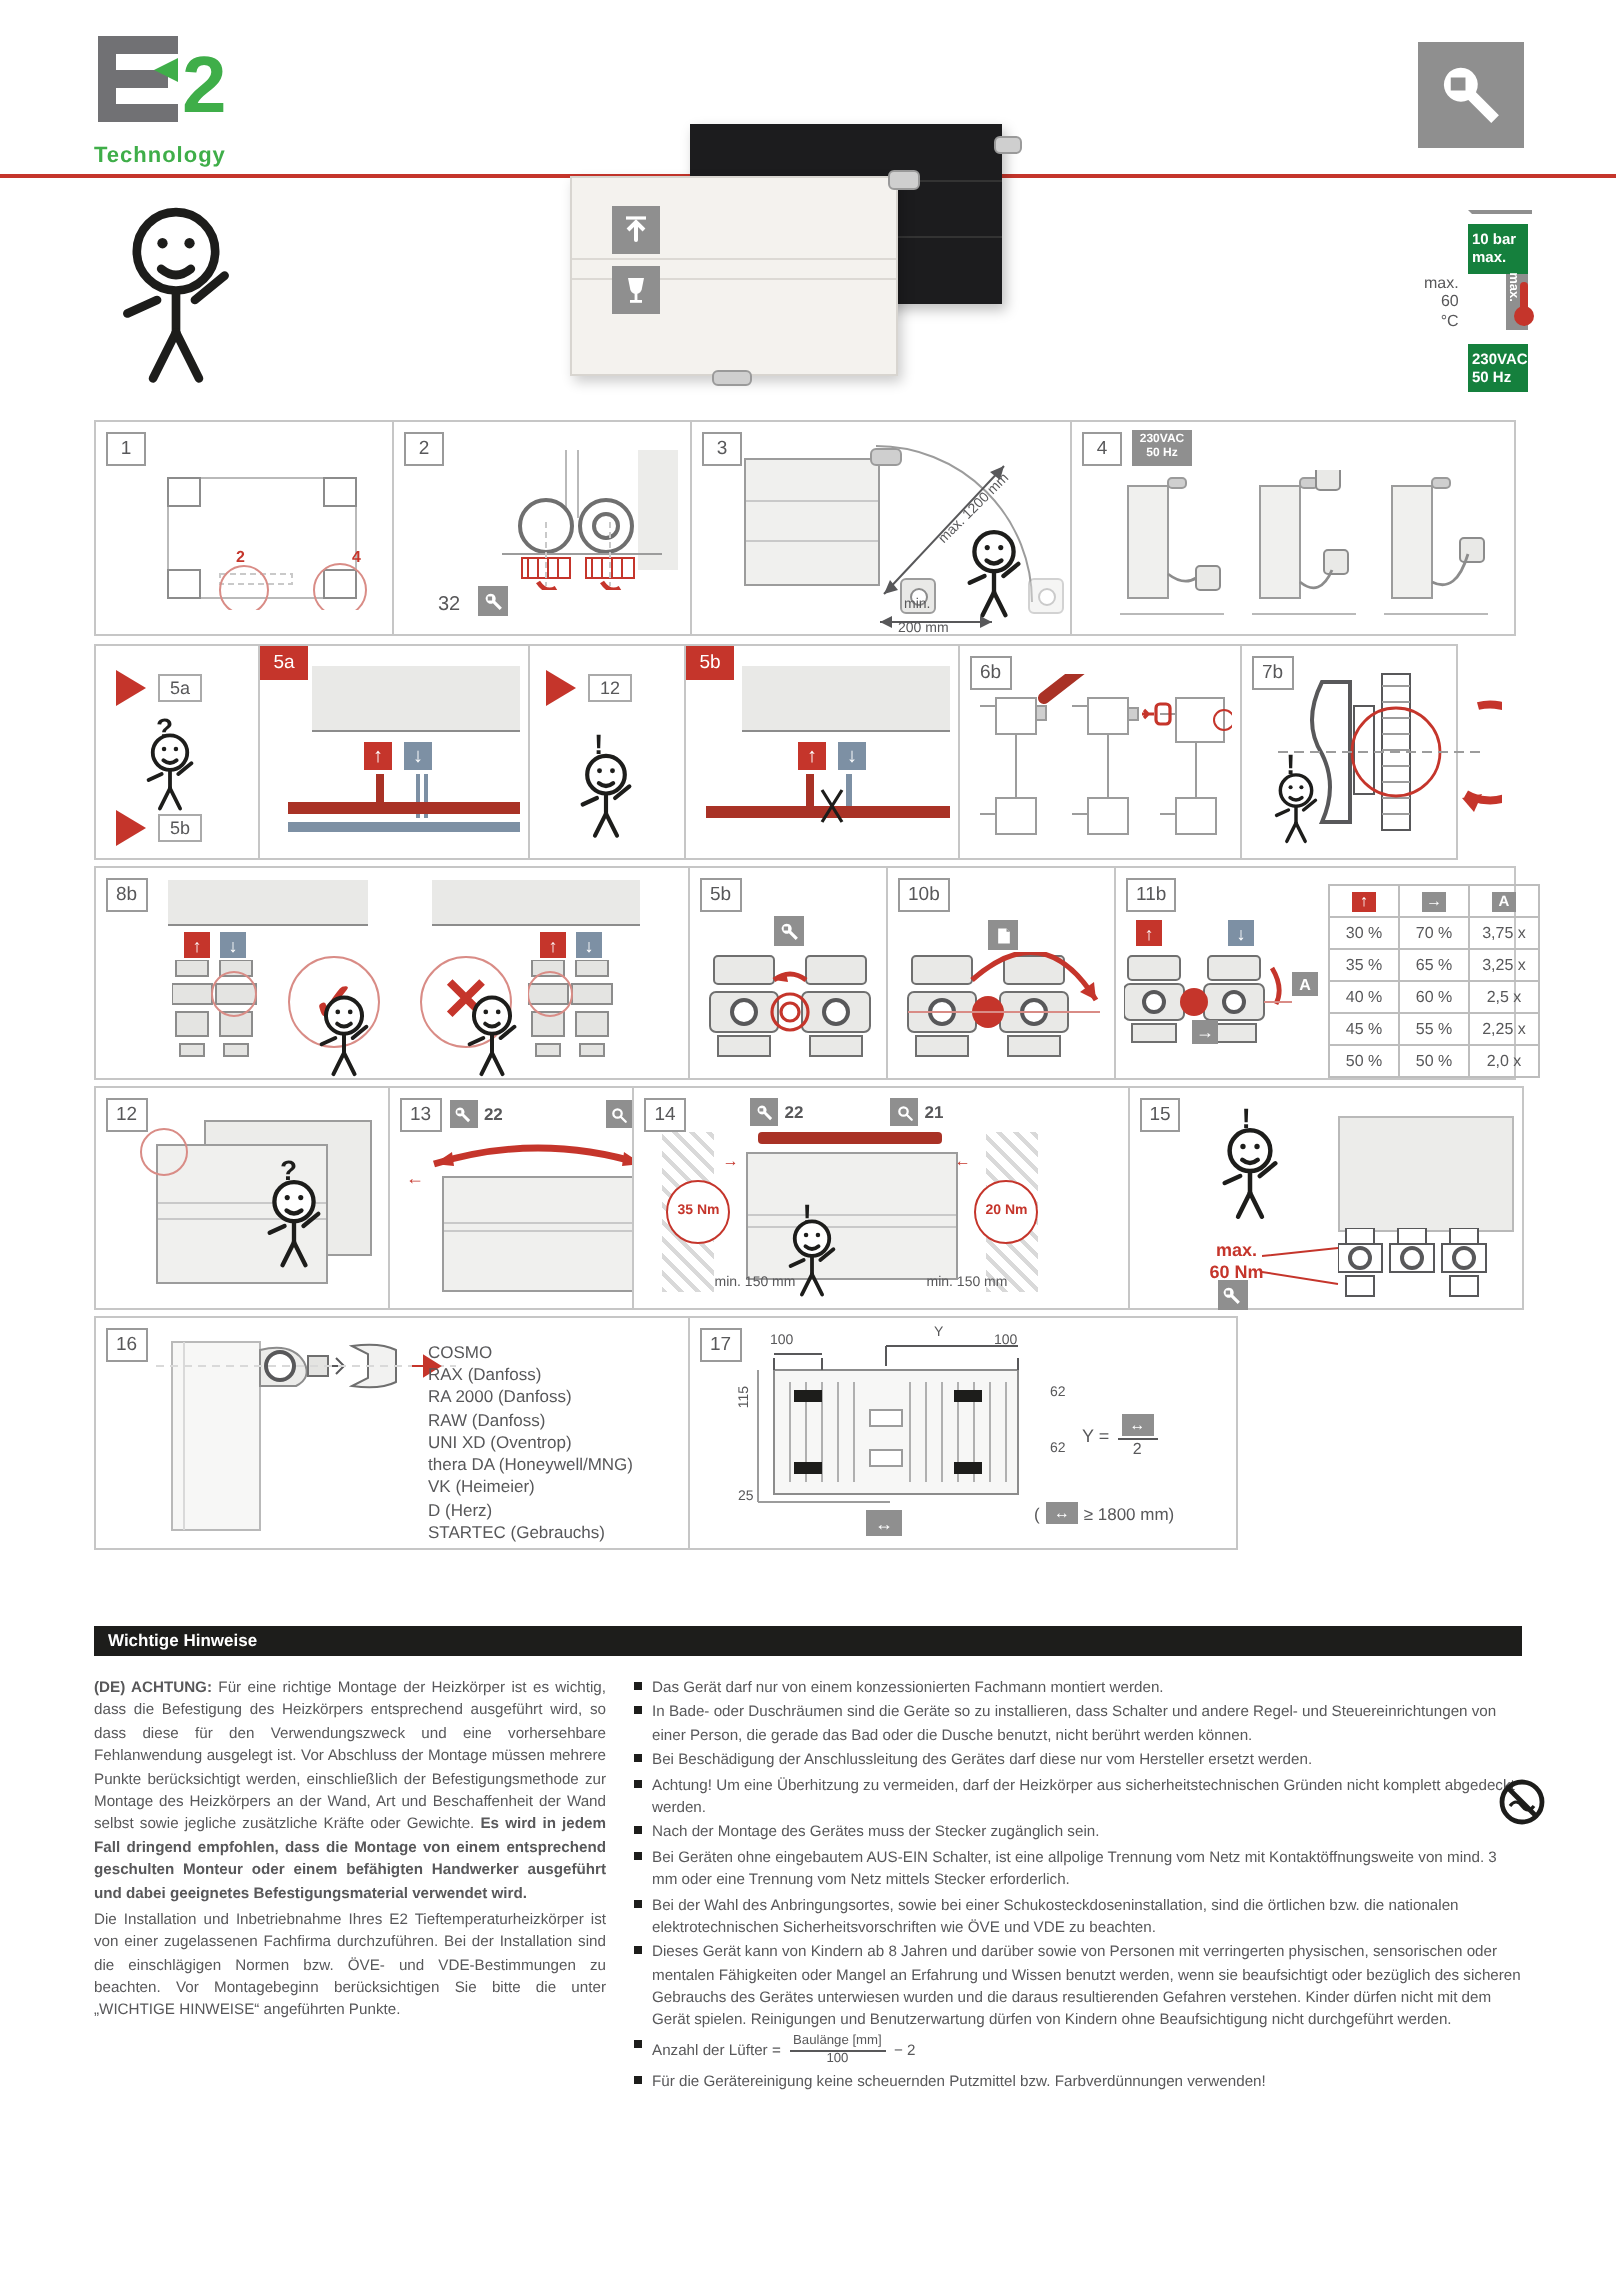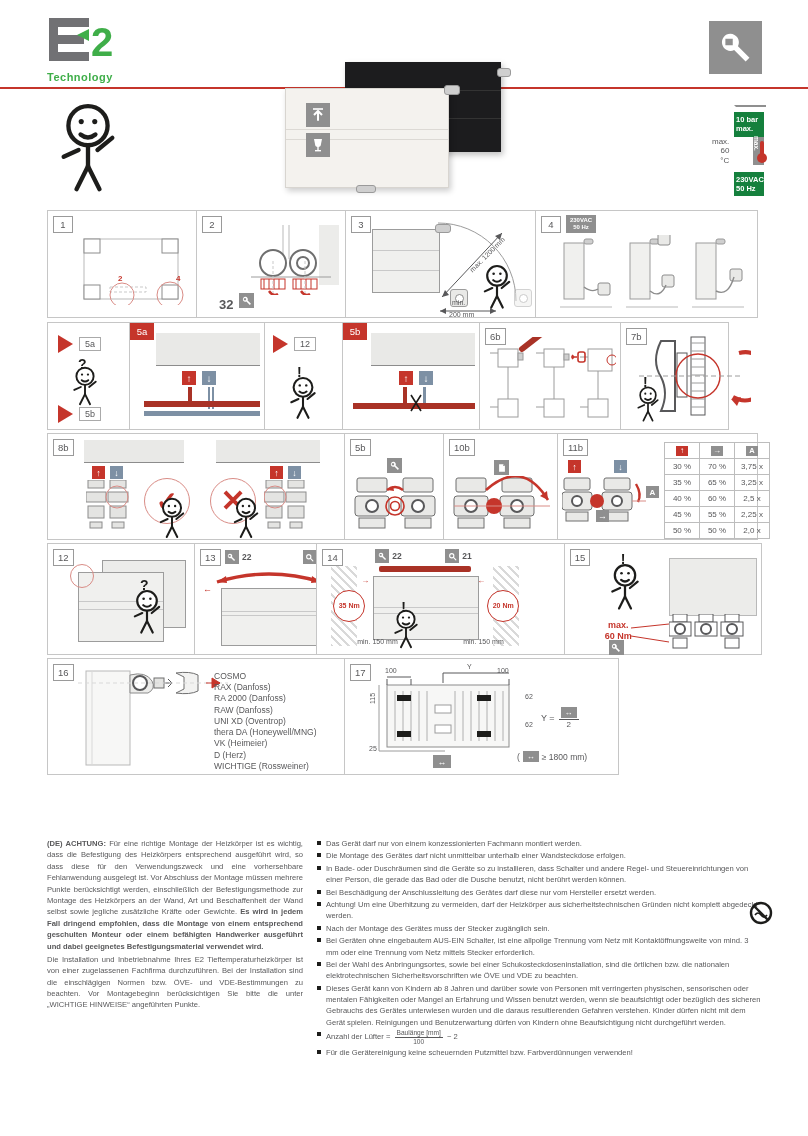--- a/index.html
+++ b/index.html
@@ -232,21 +232,21 @@
         <circle cx="72" cy="38" r="6" fill="none" stroke="#6f6f6f" stroke-width="2"></circle>
         <path d="M20 52 h80" stroke="#9c9c9c"></path>
         <rect x="30" y="54" width="24" height="10" fill="#fff" stroke="#c5352b"></rect>
         <path d="M33 54v10 M38 54v10 M43 54v10 M48 54v10" stroke="#c5352b"></path>
         <rect x="62" y="54" width="24" height="10" fill="#fff" stroke="#c5352b"></rect>
         <path d="M65 54v10 M70 54v10 M75 54v10 M80 54v10" stroke="#c5352b"></path>
         <path d="M38 66 q4 6 9 3" stroke="#c5352b" stroke-width="2.4" fill="none"></path>
         <path d="M70 66 q4 6 9 3" stroke="#c5352b" stroke-width="2.4" fill="none"></path>
         <path d="M42 36 v32 M74 36 v32" stroke="#c9c9c9" stroke-dasharray="3 2"></path>
       </svg>
-      <span class="abs" style="left:22px;top:86px;font-size:13px;font-weight:bold">32</span>
+      <span class="abs" style="left:22px;top:86px;font-size:10px;font-weight:normal">32</span>
       <span class="abs gicon" style="left:42px;top:82px;width:15px;height:15px">
         <svg width="10" height="10">
             <use href="#wrench"></use>
           </svg>
         </span>
     </div>
 
     <div class="panel" style="width:191px">
       <div class="numbox">3</div>
       <div class="rad abs" style="left:26px;top:18px;width:66px;height:62px">
@@ -729,21 +729,21 @@
       <ul class="heads-list abs" style="left:166px;top:12px">
 
       <li>COSMO</li>
           <li>RAX (Danfoss)</li>
           <li>RA 2000 (Danfoss)</li>
           <li>RAW (Danfoss)</li>
           <li>UNI XD (Oventrop)</li>
           <li>thera DA (Honeywell/MNG)</li>
           <li>VK (Heimeier)</li>
           <li>D (Herz)</li>
-          <li>WICHTIGE (Rossweiner)</li>
+          <li>STARTEC (Gebrauchs)</li>
         </ul>
     </div>
 
     <div class="panel" style="width:275px">
       <div class="numbox">17</div>
       <svg class="abs" style="left:28px;top:8px" width="150" height="100" viewBox="0 0 150 100">
         <rect x="14" y="18" width="122" height="62" fill="#f7f7f6" stroke="#8c8c8c"></rect>
         <g stroke="#b0b0b0">
           <path d="M22 24v50 M30 24v50 M38 24v50 M46 24v50 M54 24v50 M82 24v50 M90 24v50 M98 24v50 M106 24v50 M114 24v50 M122 24v50 M130 24v50"></path>
         </g>
@@ -780,42 +780,40 @@
       </div>
       <div class="abs" style="left:172px;top:92px;font-size:8.5px;display:flex;align-items:center;gap:3px">
         <span>(</span>
         <span class="bdg gray" style="width:16px;height:11px;font-size:8px">↔</span>
         <span>≥ 1800 mm)</span>
       </div>
     </div>
     <div style="width:141px"></div>
   </div>
 
+  <div class="notices-bar">
+    <span>Wichtige Hinweise</span>
+  </div>
 
   <div class="ncols">
     <div class="ncol-left">
       <p style="margin:0 0 2px 0">
         <span class="b">(DE) ACHTUNG:</span><span> Für eine richtige Montage der Heizkörper ist es wichtig, dass die Befestigung des Heizkörpers entsprechend ausgeführt wird, so dass diese für den Verwendungszweck und eine vorhersehbare Fehlanwendung ausgelegt ist. Vor Abschluss der Montage müssen mehrere Punkte berücksichtigt werden, einschließlich der Befestigungsmethode zur Montage des Heizkörpers an der Wand, Art und Beschaffenheit der Wand selbst sowie jegliche zusätzliche Kräfte oder Gewichte. </span><span class="b">Es wird in jedem Fall dringend empfohlen, dass die Montage von einem entsprechend geschulten Monteur oder einem befähigten Handwerker ausgeführt und dabei geeignetes Befestigungsmaterial verwendet wird.</span>
       </p>
       <p style="margin:0">Die Installation und Inbetriebnahme Ihres E2 Tieftemperaturheizkörper ist von einer zugelassenen Fachfirma durchzuführen. Bei der Installation sind die einschlägigen Normen bzw. ÖVE- und VDE-Bestimmungen zu beachten. Vor Montagebeginn berücksichtigen Sie bitte die unter „WICHTIGE HINWEISE“ angeführten Punkte.</p>
     </div>
     <div class="ncol-right">
       <ul class="nlist">
 
           <li>
             <span class="sq"></span>
             <span>Das Gerät darf nur von einem konzessionierten Fachmann montiert werden.</span>
 
           </li>
 
-          <li>
-            <span class="sq"></span>
-            <span>Die Montage des Gerätes darf nicht unmittelbar unterhalb einer Wandsteckdose erfolgen.</span>
-
-          </li>
 
           <li>
             <span class="sq"></span>
             <span>In Bade- oder Duschräumen sind die Geräte so zu installieren, dass Schalter und andere Regel- und Steuereinrichtungen von einer Person, die gerade das Bad oder die Dusche benutzt, nicht berührt werden können.</span>
 
           </li>
 
           <li>
             <span class="sq"></span>
             <span>Bei Beschädigung der Anschlussleitung des Gerätes darf diese nur vom Hersteller ersetzt werden.</span>

